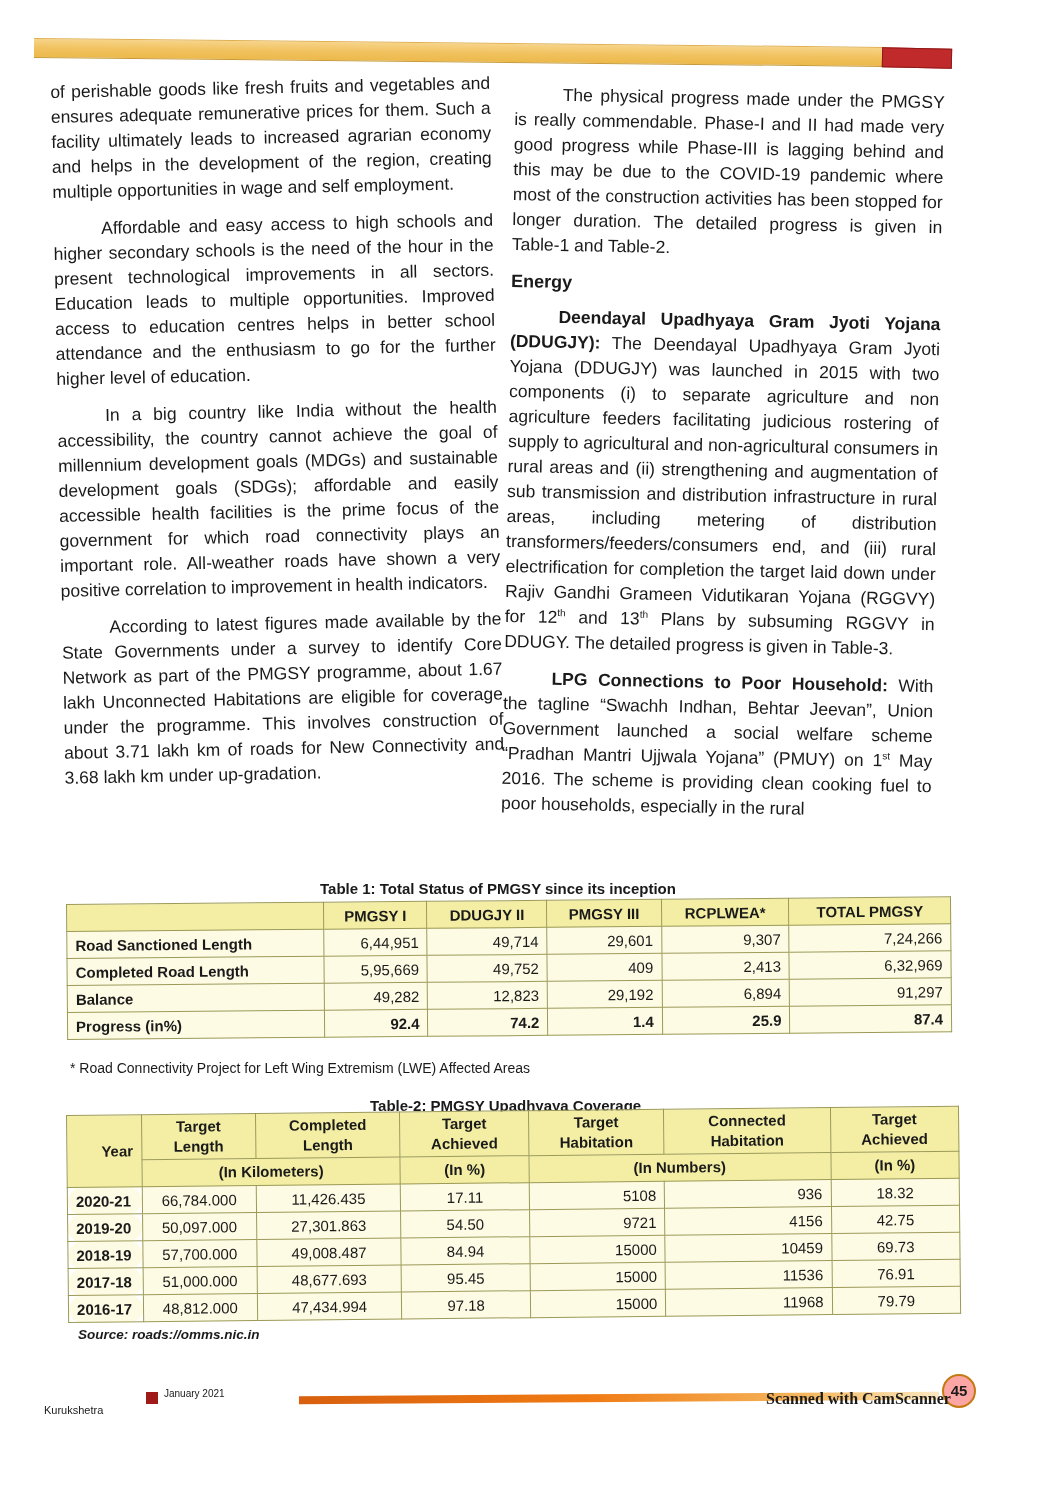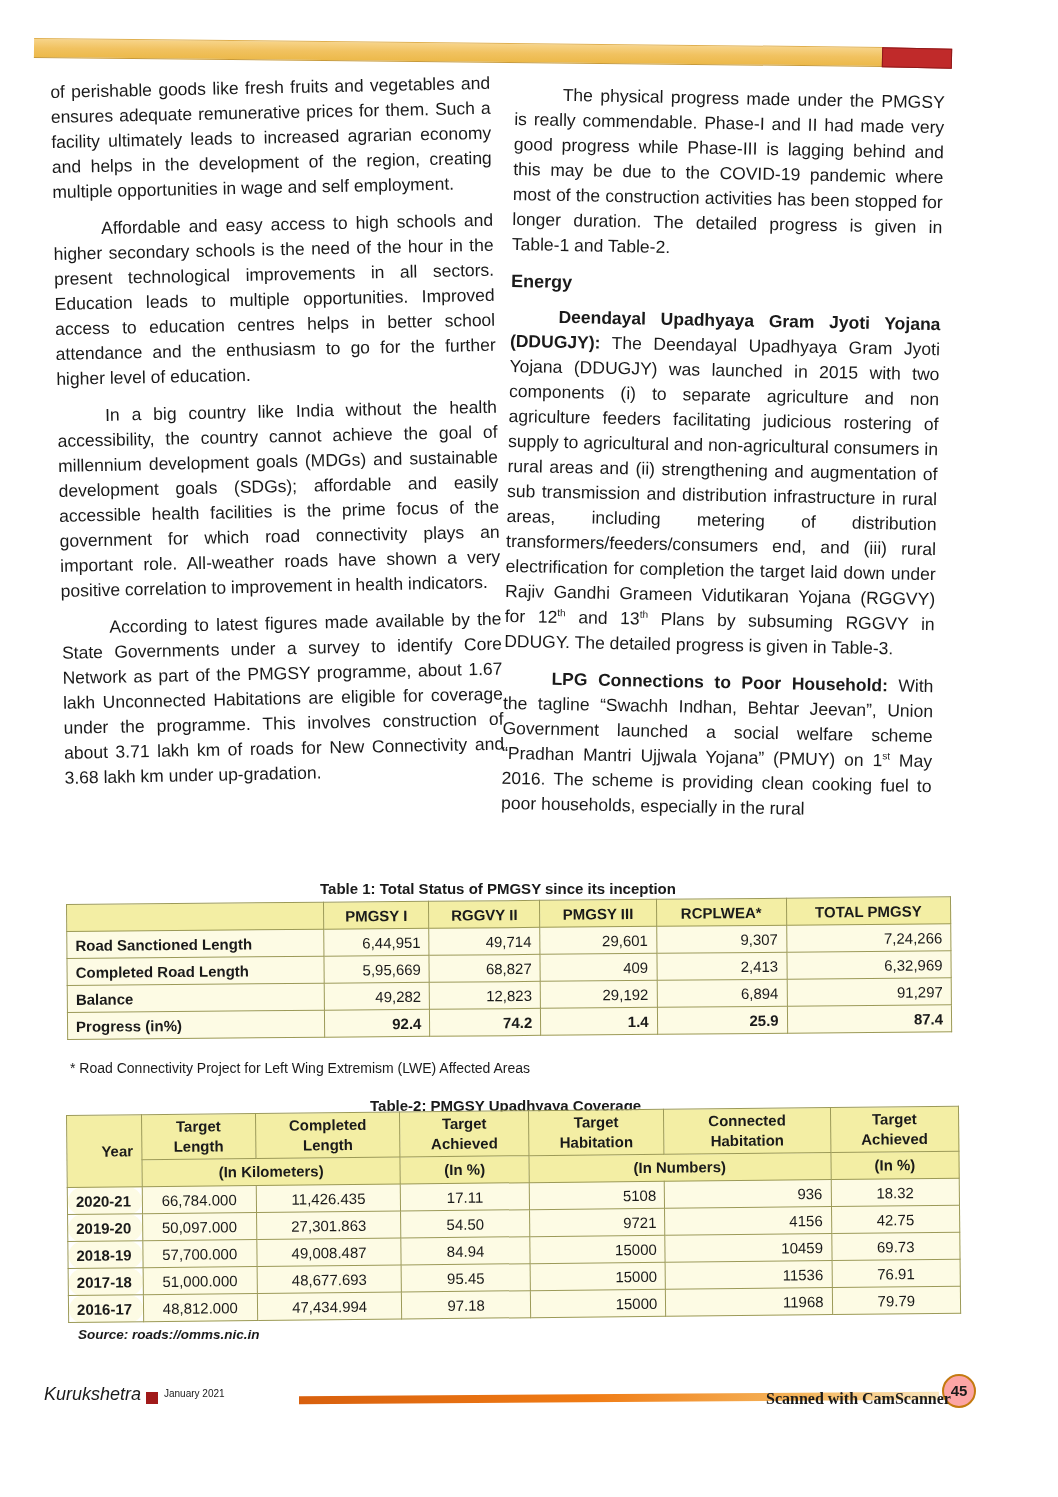--- a/index.html
+++ b/index.html
@@ -39,21 +39,21 @@
   .t2 th { background: #f3eea4; font-weight: bold; text-align: center; line-height: 20px; }
   .t2 th.year { text-align: left; padding-left: 34px; }
   .t2 td { background: #fdfbe4; text-align: center; }
   .t2 td.year { font-weight: bold; text-align: left; border-radius: 16px; }
   .t2 td.right { text-align: right; }
 
   .footnote { position: absolute; left: 70px; top: 1060px; font-size: 14px; }
   .source { position: absolute; left: 78px; top: 1327px; font-size: 13.5px; font-style: italic; font-weight: bold; }
 
   .footer { position: absolute; left: 44px; top: 1380px; width: 950px; height: 40px; }
-  .footer-mag { position: absolute; left: 0; top: 4px; font-size: 18px; font-style: italic; }
+  .footer-mag { position: absolute; left: 0; top: 24px; font-size: 11px; }
   .footer-square { position: absolute; left: 102px; top: 12px; width: 12px; height: 12px; background: #a11a1a; }
   .footer-date { position: absolute; left: 120px; top: 8px; font-size: 10px; }
   .footer-bar { position: absolute; left: 255px; top: 14px; width: 640px; height: 8px;
                 background: linear-gradient(90deg,#d8600e 0%,#f07b14 45%,#f5b860 80%,#fbe8c0 100%);
                 transform: rotate(-0.4deg); }
   .page-num { position: absolute; left: 898px; top: -6px; width: 30px; height: 30px; border-radius: 50%;
               background: #fca5a5; border: 2px solid #c47a10; font-size: 15px; font-weight: bold;
               text-align: center; line-height: 30px; }
 
   .watermark { position: absolute; left: 766px; top: 1390px; font-family: "Liberation Serif", "DejaVu Serif", serif;
@@ -78,39 +78,39 @@
   <p><span class="bold">Deendayal Upadhyaya Gram Jyoti Yojana (DDUGJY):</span><span> The Deendayal Upadhyaya Gram Jyoti Yojana (DDUGJY) was launched in 2015 with two components (i) to separate agriculture and non agriculture feeders facilitating judicious rostering of supply to agricultural and non-agricultural consumers in rural areas and (ii) strengthening and augmentation of sub transmission and distribution infrastructure in rural areas, including metering of distribution transformers/feeders/consumers end, and (iii) rural electrification for completion the target laid down under Rajiv Gandhi Grameen Vidutikaran Yojana (RGGVY) for 12</span><sup>th</sup><span> and 13</span><sup>th</sup><span> Plans by subsuming RGGVY in DDUGY. The detailed progress is given in Table-3.</span></p>
   <p><span class="bold">LPG Connections to Poor Household:</span><span> With the tagline “Swachh Indhan, Behtar Jeevan”, Union Government launched a social welfare scheme “Pradhan Mantri Ujjwala Yojana” (PMUY) on 1</span><sup>st</sup><span> May 2016. The scheme is providing clean cooking fuel to poor households, especially in the rural</span></p>
 </div>
 
 <div class="table-title t1-title">Table 1: Total Status of PMGSY since its inception</div>
 <table class="t1">
   <thead>
     <tr>
       <th></th>
       <th>PMGSY I</th>
-      <th>RGGVY II</th>
+      <th>DDUGJY II</th>
       <th>PMGSY III</th>
       <th>RCPLWEA*</th>
       <th>TOTAL PMGSY</th>
     </tr>
   </thead>
   <tbody>
     <tr>
       <td class="label">Road Sanctioned Length</td>
       <td class="num">6,44,951</td>
       <td class="num">49,714</td>
       <td class="num">29,601</td>
       <td class="num">9,307</td>
       <td class="num">7,24,266</td>
     </tr>
     <tr>
       <td class="label">Completed Road Length</td>
       <td class="num">5,95,669</td>
-      <td class="num">68,827</td>
+      <td class="num">49,752</td>
       <td class="num">409</td>
       <td class="num">2,413</td>
       <td class="num">6,32,969</td>
     </tr>
     <tr>
       <td class="label">Balance</td>
       <td class="num">49,282</td>
       <td class="num">12,823</td>
       <td class="num">29,192</td>
       <td class="num">6,894</td>

